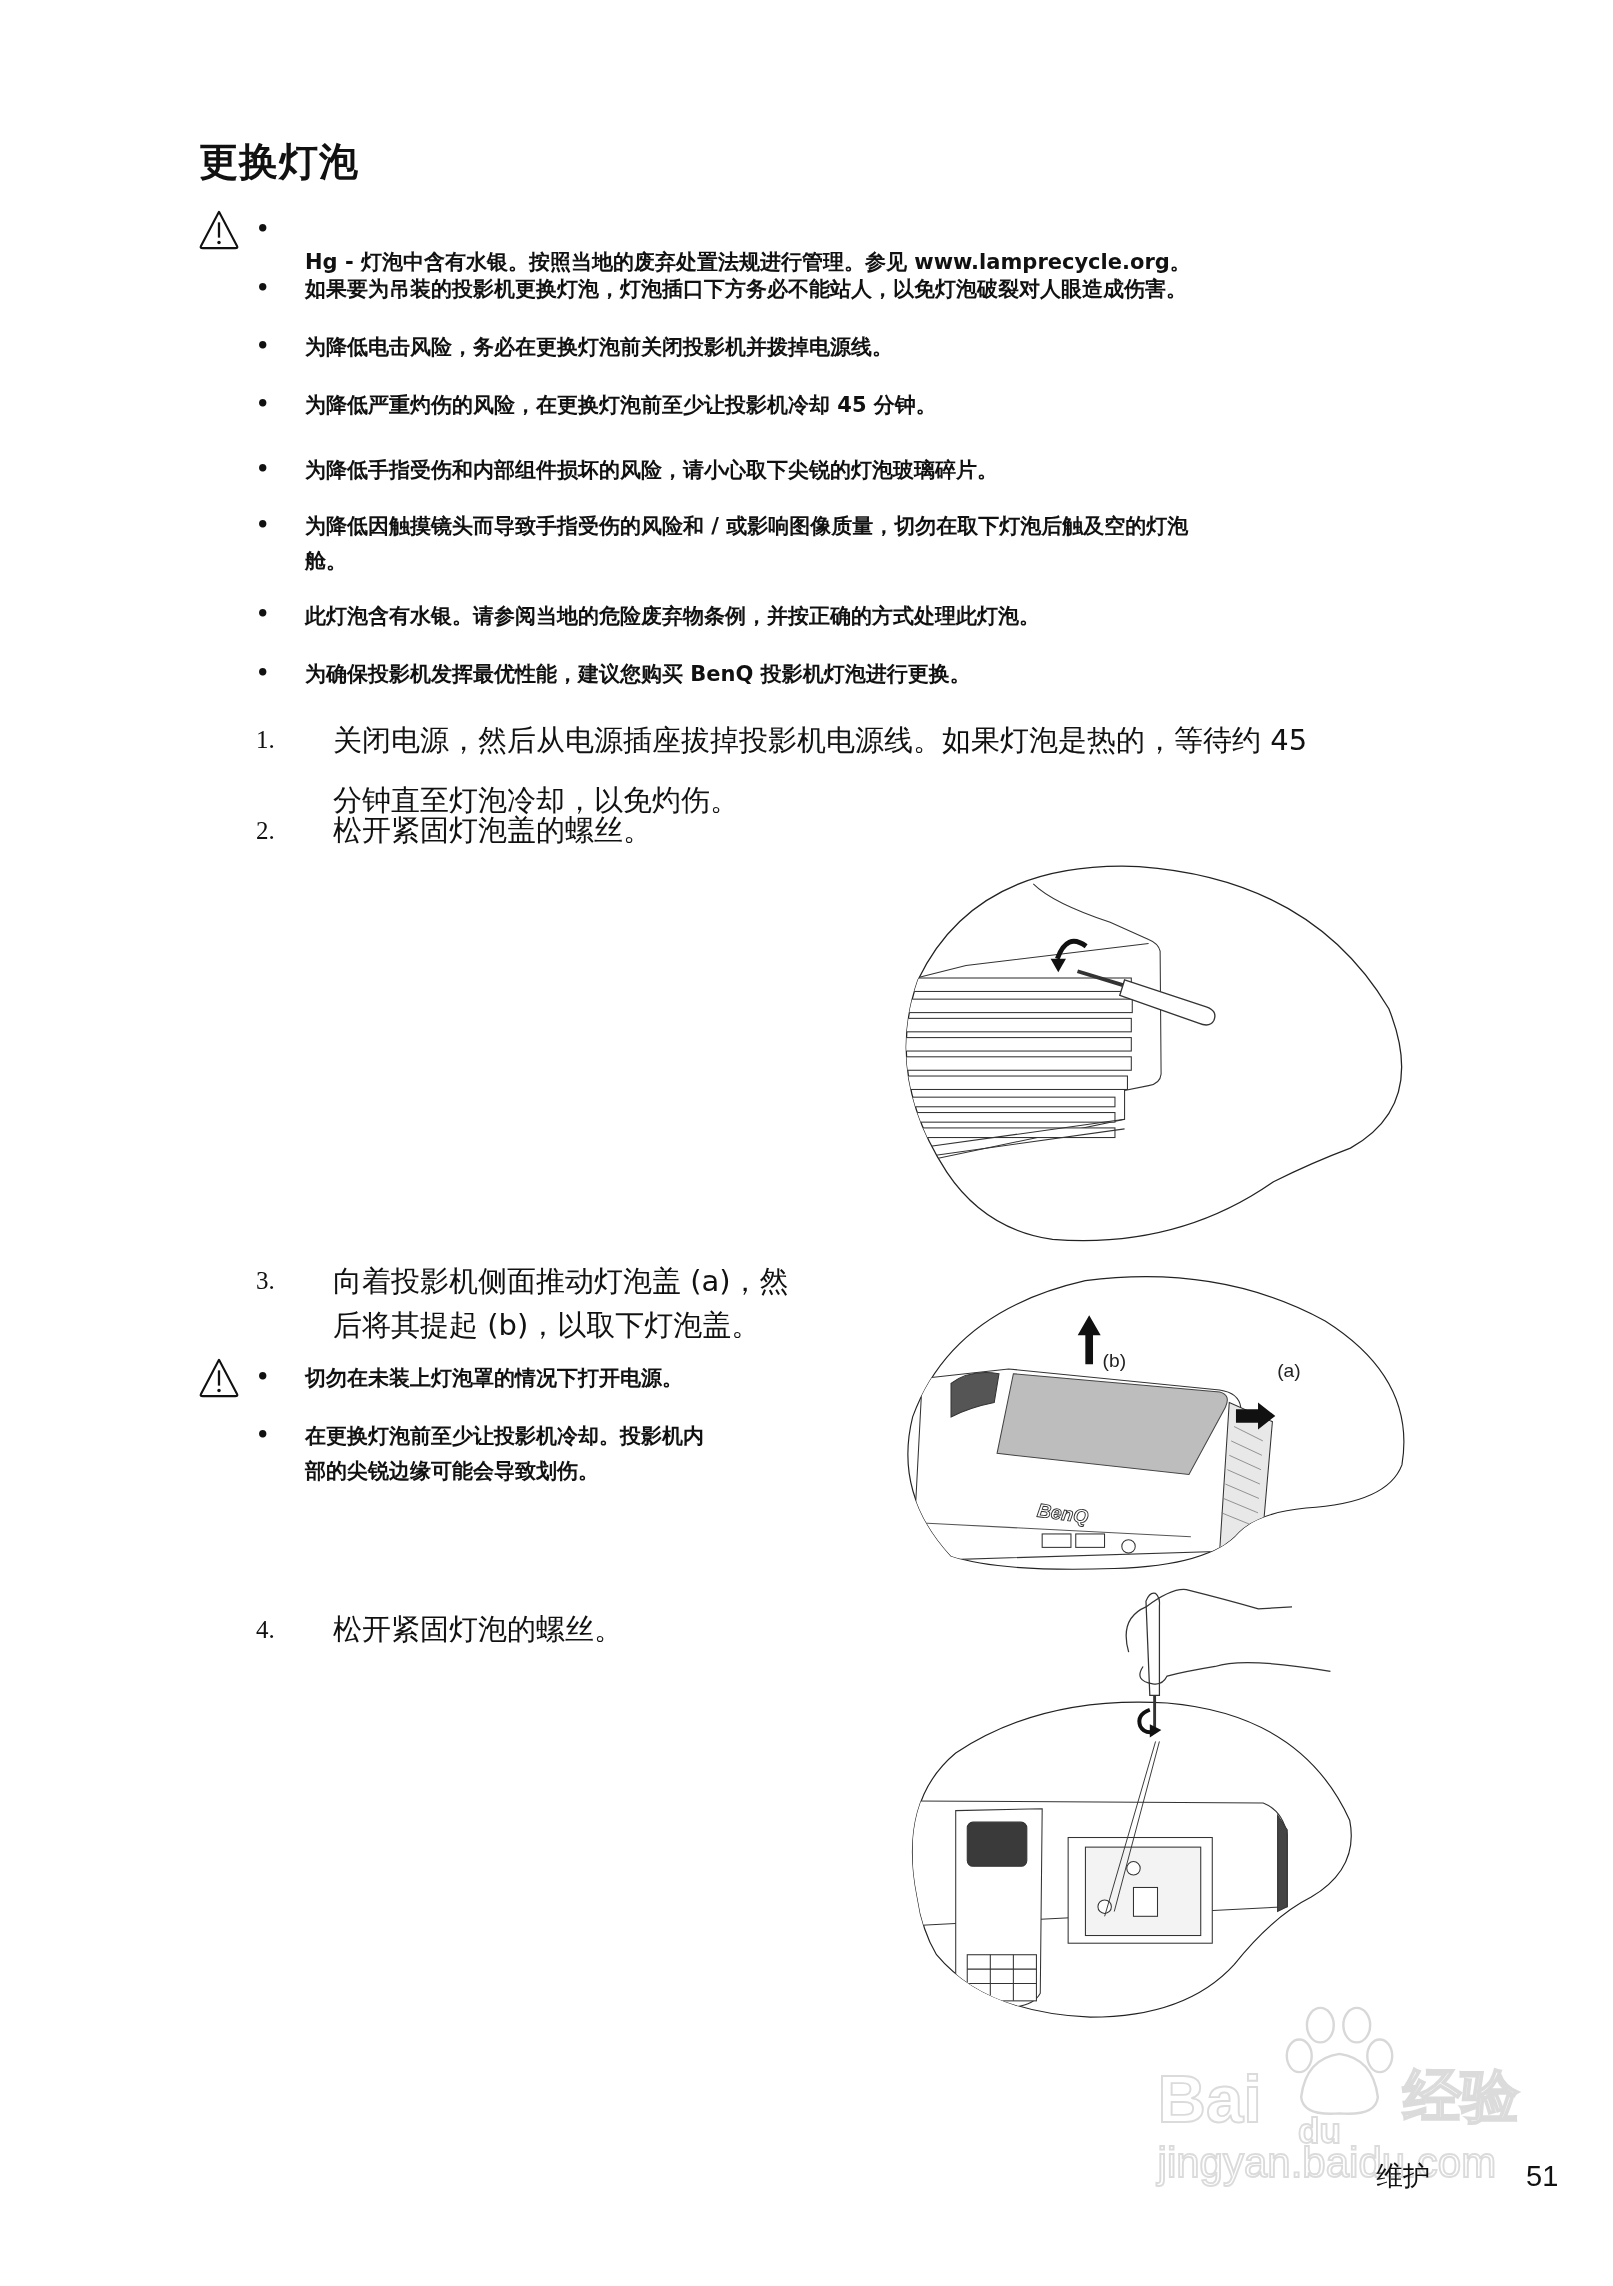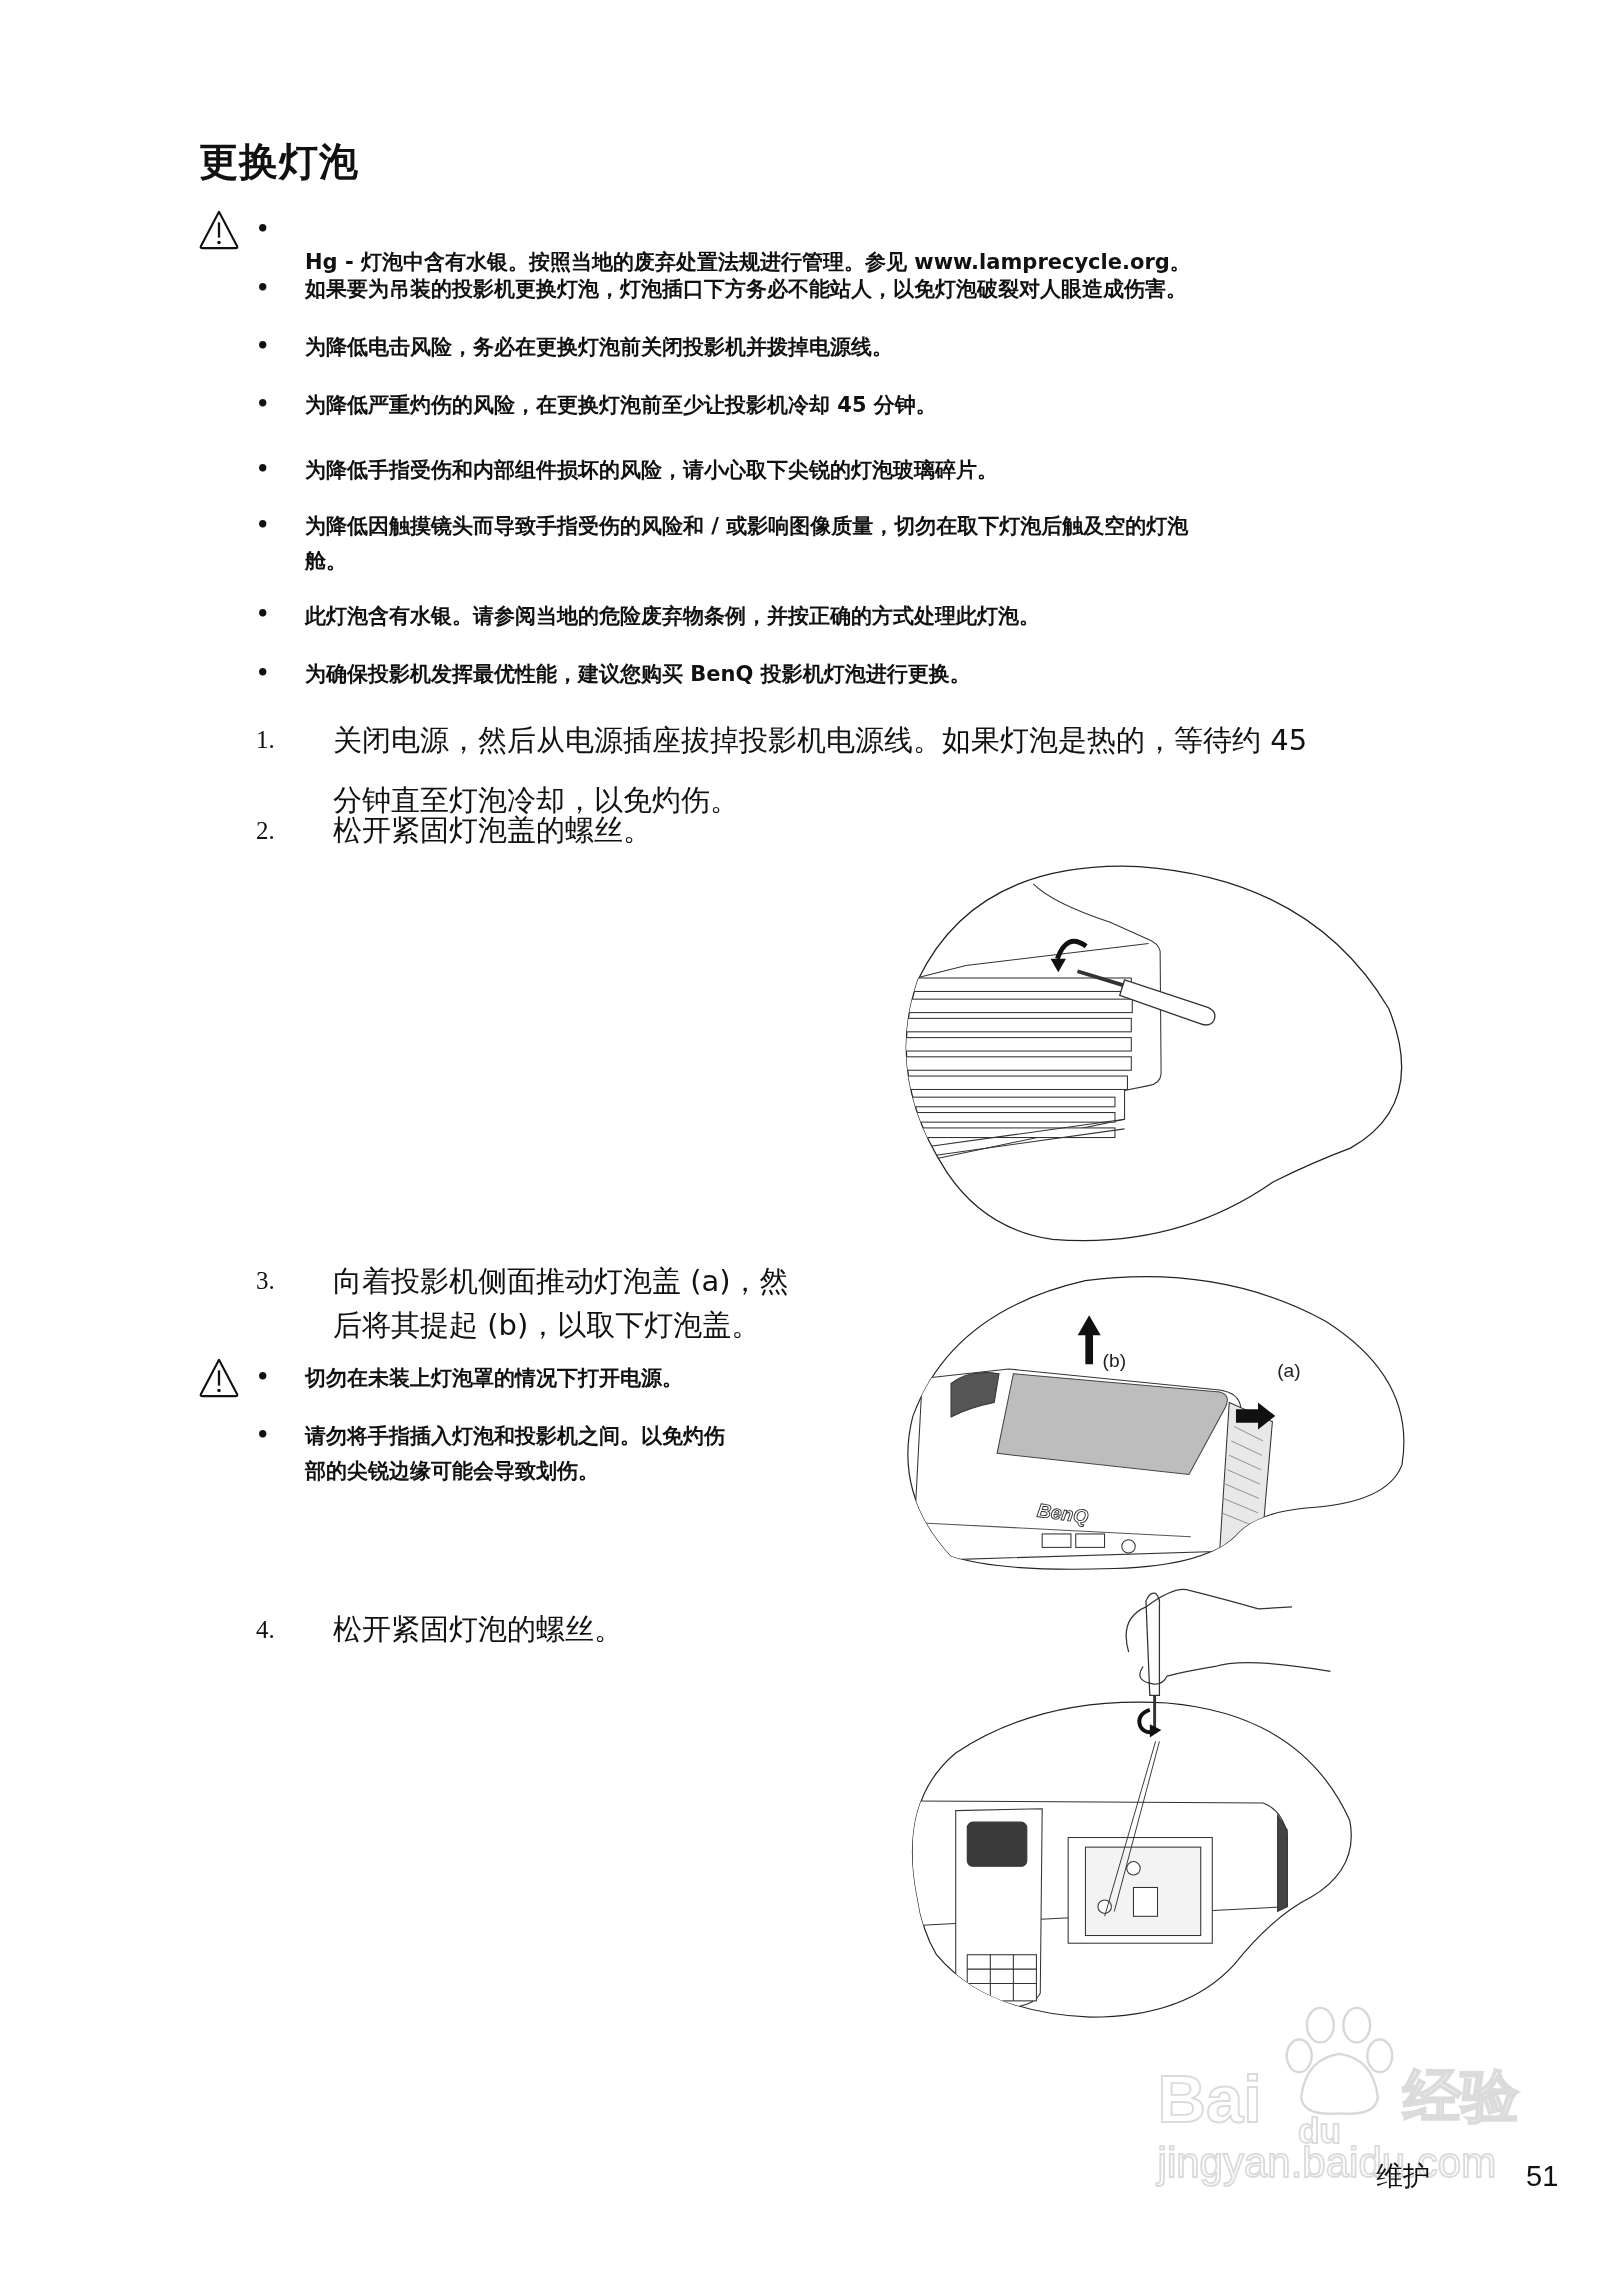--- a/index.html
+++ b/index.html
@@ -106,21 +106,21 @@
   <svg class="warn-icon" viewBox="0 0 44 44" width="42" height="42">
     <path d="M22 3 L41 39 Q42 41 39 41 L5 41 Q2 41 3 39 Z" fill="none" stroke="#111" stroke-width="2.2" stroke-linejoin="round"></path>
     <line x1="22" y1="14" x2="22" y2="30" stroke="#111" stroke-width="2.4"></line>
     <circle cx="22" cy="35" r="1.8" fill="#111"></circle>
   </svg>
 </div>
 <div>
   <div class="abs bullet-dot" style="left:256px; top:1367px;">•</div>
   <div class="abs bullet-text" style="left:305px; top:1361px;">切勿在未装上灯泡罩的情况下打开电源。</div>
   <div class="abs bullet-dot" style="left:256px; top:1425px;">•</div>
-  <div class="abs bullet-text" style="left:305px; top:1419px;">请勿将手指插入灯泡和投影机之间。以免灼伤</div>
+  <div class="abs bullet-text" style="left:305px; top:1419px;">在更换灯泡前至少让投影机冷却。投影机内</div>
   <div class="abs bullet-text" style="left:305px; top:1454px;">部的尖锐边缘可能会导致划伤。</div>
 </div>
 
 <div class="abs" style="left:893px; top:1273px; width:519px; height:307px;">
   <svg viewBox="0 0 540 320" width="519" height="307">
     <defs>
         <clipPath id="c2">
           <path d="M60 295 Q0 230 20 150 Q60 40 200 8 Q340 -10 450 50 Q545 110 530 200 Q515 240 430 245 Q380 250 360 270 Q330 305 230 308 Q110 312 60 295 Z"></path>
         </clipPath>
       </defs>

